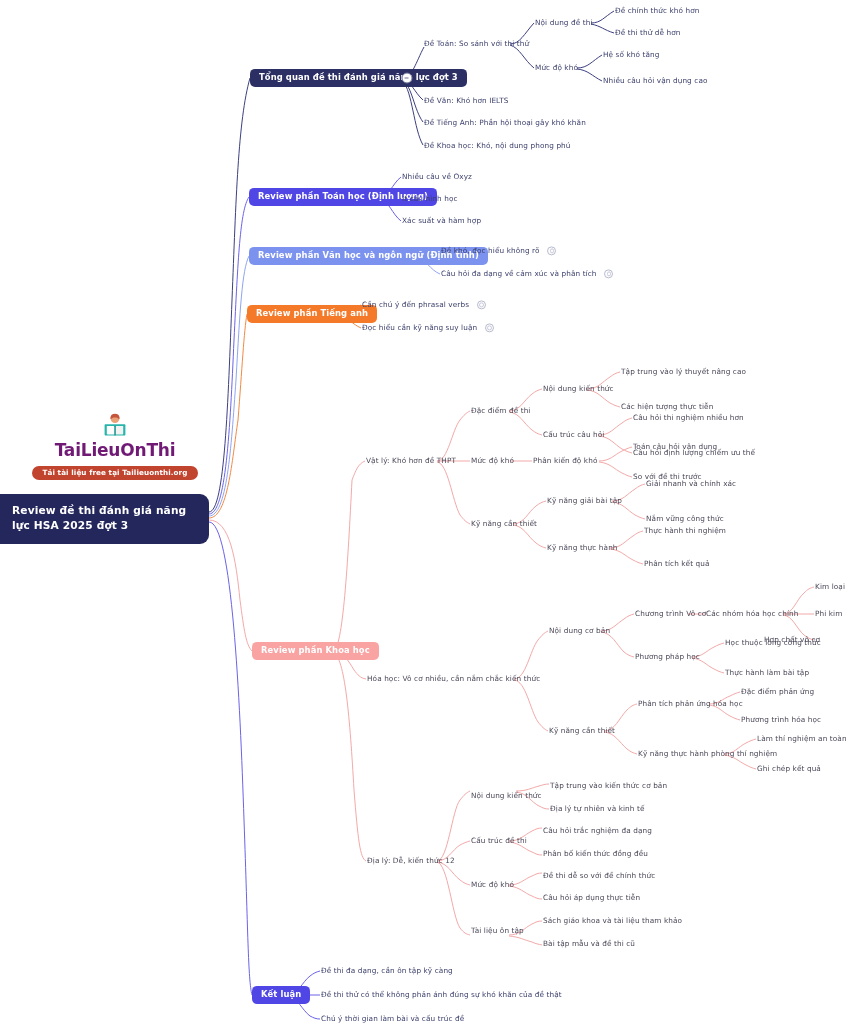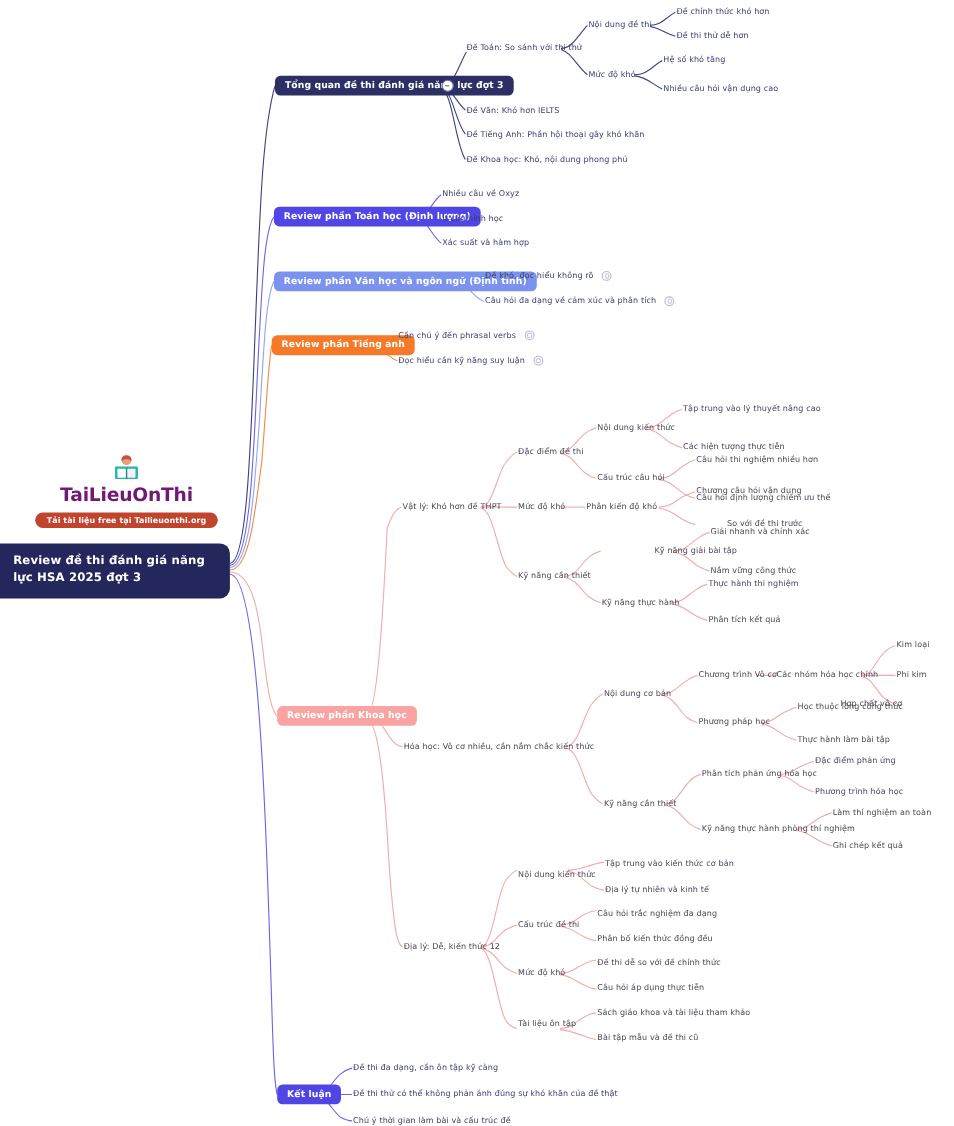--- a/index.html
+++ b/index.html
@@ -254,29 +254,29 @@
 
   <div class="node leaf pink" style="left:366px;top:461px;">Vật lý: Khó hơn đề THPT</div>
 
   <div class="node leaf pink" style="left:471px;top:411px;">Đặc điểm đề thi</div>
   <div class="node leaf pink" style="left:471px;top:461px;">Mức độ khó</div>
   <div class="node leaf pink" style="left:471px;top:524px;">Kỹ năng cần thiết</div>
 
   <div class="node leaf pink" style="left:543px;top:389px;">Nội dung kiến thức</div>
   <div class="node leaf pink" style="left:543px;top:435px;">Cấu trúc câu hỏi</div>
   <div class="node leaf pink" style="left:533px;top:461px;">Phân kiến độ khó</div>
-  <div class="node leaf pink" style="left:547px;top:501px;margin-left:48px;">Kỹ năng giải bài tập</div>
+  <div class="node leaf pink" style="left:547px;top:501px;">Kỹ năng giải bài tập</div>
   <div class="node leaf pink" style="left:547px;top:548px;">Kỹ năng thực hành</div>
 
   <div class="node leaf pink" style="left:621px;top:372px;">Tập trung vào lý thuyết nâng cao</div>
   <div class="node leaf pink" style="left:621px;top:407px;">Các hiện tượng thực tiễn</div>
   <div class="node leaf pink" style="left:633px;top:418px;">Câu hỏi thi nghiệm nhiều hơn</div>
   <div class="node leaf pink" style="left:633px;top:453px;">Câu hỏi định lượng chiếm ưu thế</div>
-  <div class="node leaf pink" style="left:633px;top:447px;">Chương câu hỏi vận dụng</div>
-  <div class="node leaf pink" style="left:661px;top:477px;">So với đề thi trước</div>
+  <div class="node leaf pink" style="left:633px;top:447px;">Toán câu hỏi vận dụng</div>
+  <div class="node leaf pink" style="left:633px;top:477px;">So với đề thi trước</div>
   <div class="node leaf pink" style="left:646px;top:484px;">Giải nhanh và chính xác</div>
   <div class="node leaf pink" style="left:646px;top:519px;">Nắm vững công thức</div>
   <div class="node leaf pink" style="left:644px;top:531px;">Thực hành thi nghiệm</div>
   <div class="node leaf pink" style="left:644px;top:564px;">Phân tích kết quả</div>
 
   <div class="node leaf pink" style="left:367px;top:679px;">Hóa học: Vô cơ nhiều, cần nắm chắc kiến thức</div>
 
   <div class="node leaf pink" style="left:549px;top:631px;">Nội dung cơ bản</div>
   <div class="node leaf pink" style="left:549px;top:731px;">Kỹ năng cần thiết</div>
 

